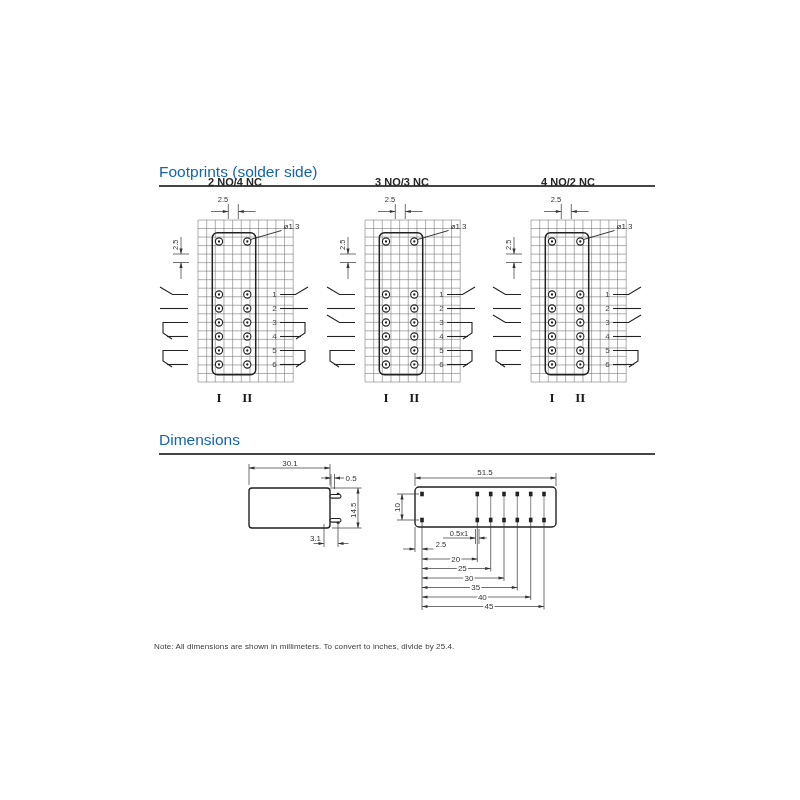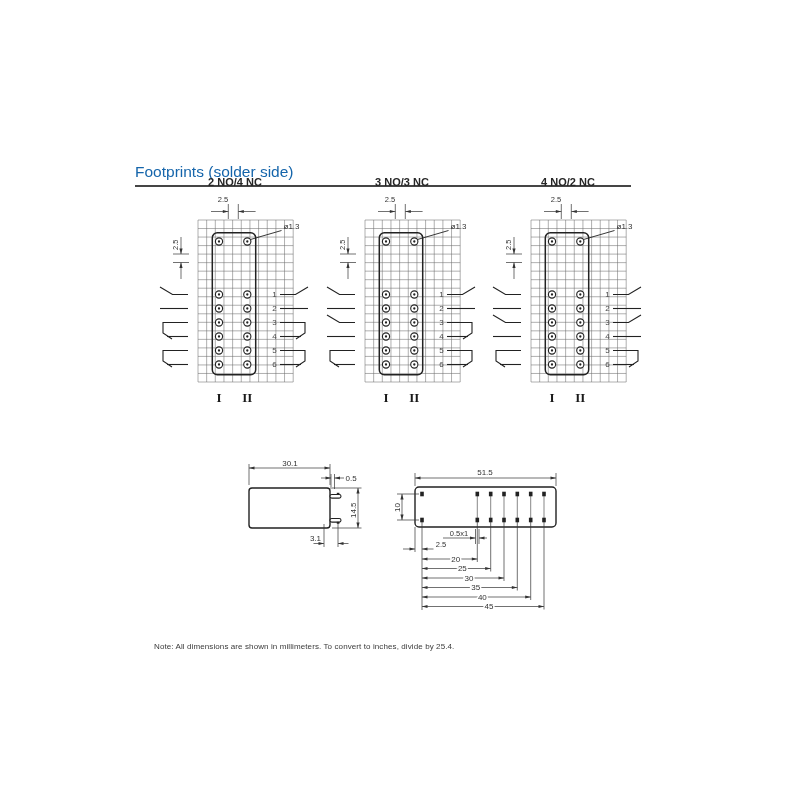--- a/index.html
+++ b/index.html
@@ -1,18 +1,18 @@
 <!DOCTYPE html>
 <html style="--accent: #1565ab;"><head>
 <meta charset="utf-8">
 <style>
   html,body{margin:0;padding:0;background:#fff;}
   .canvas{position:relative;width:800px;height:800px;background:#fff;overflow:hidden;
           font-family:"Liberation Sans","DejaVu Sans",sans-serif;}
-  .section-heading{position:absolute;left:135px;width:496px;color:var(--accent,#1565ab);
+  .section-heading{position:absolute;left:159px;width:496px;color:var(--accent,#1565ab);
           font-size:15.5px;line-height:18px;padding-bottom:4px;border-bottom:2px solid #454545;}
   .fp{position:absolute;top:176px;width:160px;}
   .fp-title{font-size:11px;font-weight:bold;color:#262626;text-align:center;height:14px;}
   .fp-svg{display:block;margin-top:2px;}
   .dim-svg{position:absolute;display:block;}
   .note{position:absolute;left:154px;top:642px;font-size:8px;color:#3a3a3a;letter-spacing:.1px;}
 </style>
 </head>
 <body>
 
@@ -320,20 +320,21 @@
         <text x="119.5" y="119.3" font-size="8" text-anchor="middle" fill="#4a4a4a" font-family="Liberation Sans, DejaVu Sans, sans-serif">2</text>
         <text x="119.5" y="133.3" font-size="8" text-anchor="middle" fill="#4a4a4a" font-family="Liberation Sans, DejaVu Sans, sans-serif">3</text>
         <text x="119.5" y="147.3" font-size="8" text-anchor="middle" fill="#4a4a4a" font-family="Liberation Sans, DejaVu Sans, sans-serif">4</text>
         <text x="119.5" y="161.3" font-size="8" text-anchor="middle" fill="#4a4a4a" font-family="Liberation Sans, DejaVu Sans, sans-serif">5</text>
         <text x="119.5" y="175.3" font-size="8" text-anchor="middle" fill="#4a4a4a" font-family="Liberation Sans, DejaVu Sans, sans-serif">6</text>
         <text x="64" y="210" font-size="13" text-anchor="middle" fill="#1a1a1a" font-family="Liberation Serif, DejaVu Serif, serif" font-weight="bold">I</text>
         <text x="92.3" y="210" font-size="13" text-anchor="middle" fill="#1a1a1a" font-family="Liberation Serif, DejaVu Serif, serif" font-weight="bold">II</text>
       </svg>
   </div>
 
+  <div class="section-heading" style="top:431px">Dimensions</div>
 
   <svg id="side-view" class="dim-svg" style="left:240px;top:458px" width="130" height="96" viewBox="0 0 130 96">
       <line x1="9" y1="27" x2="9" y2="6" stroke="#333333" stroke-width="0.7"></line>
       <line x1="90" y1="27" x2="90" y2="6" stroke="#333333" stroke-width="0.7"></line>
       <line x1="9" y1="10" x2="90" y2="10" stroke="#333333" stroke-width="0.7"></line>
       <polygon points="9,10 14.5,8.4 14.5,11.6" fill="#333333"></polygon>
       <polygon points="90,10 84.5,8.4 84.5,11.6" fill="#333333"></polygon>
       <text x="50" y="7.5" font-size="8" text-anchor="middle" fill="#333333" font-family="Liberation Sans, DejaVu Sans, sans-serif">30.1</text>
       <rect x="9" y="30" width="81" height="40" rx="3" fill="#fff" stroke="#222222" stroke-width="1.4"></rect>
       <rect x="90" y="36.5" width="11" height="3.6" rx="1.8" fill="#fff" stroke="#222222" stroke-width="1.1"></rect>

